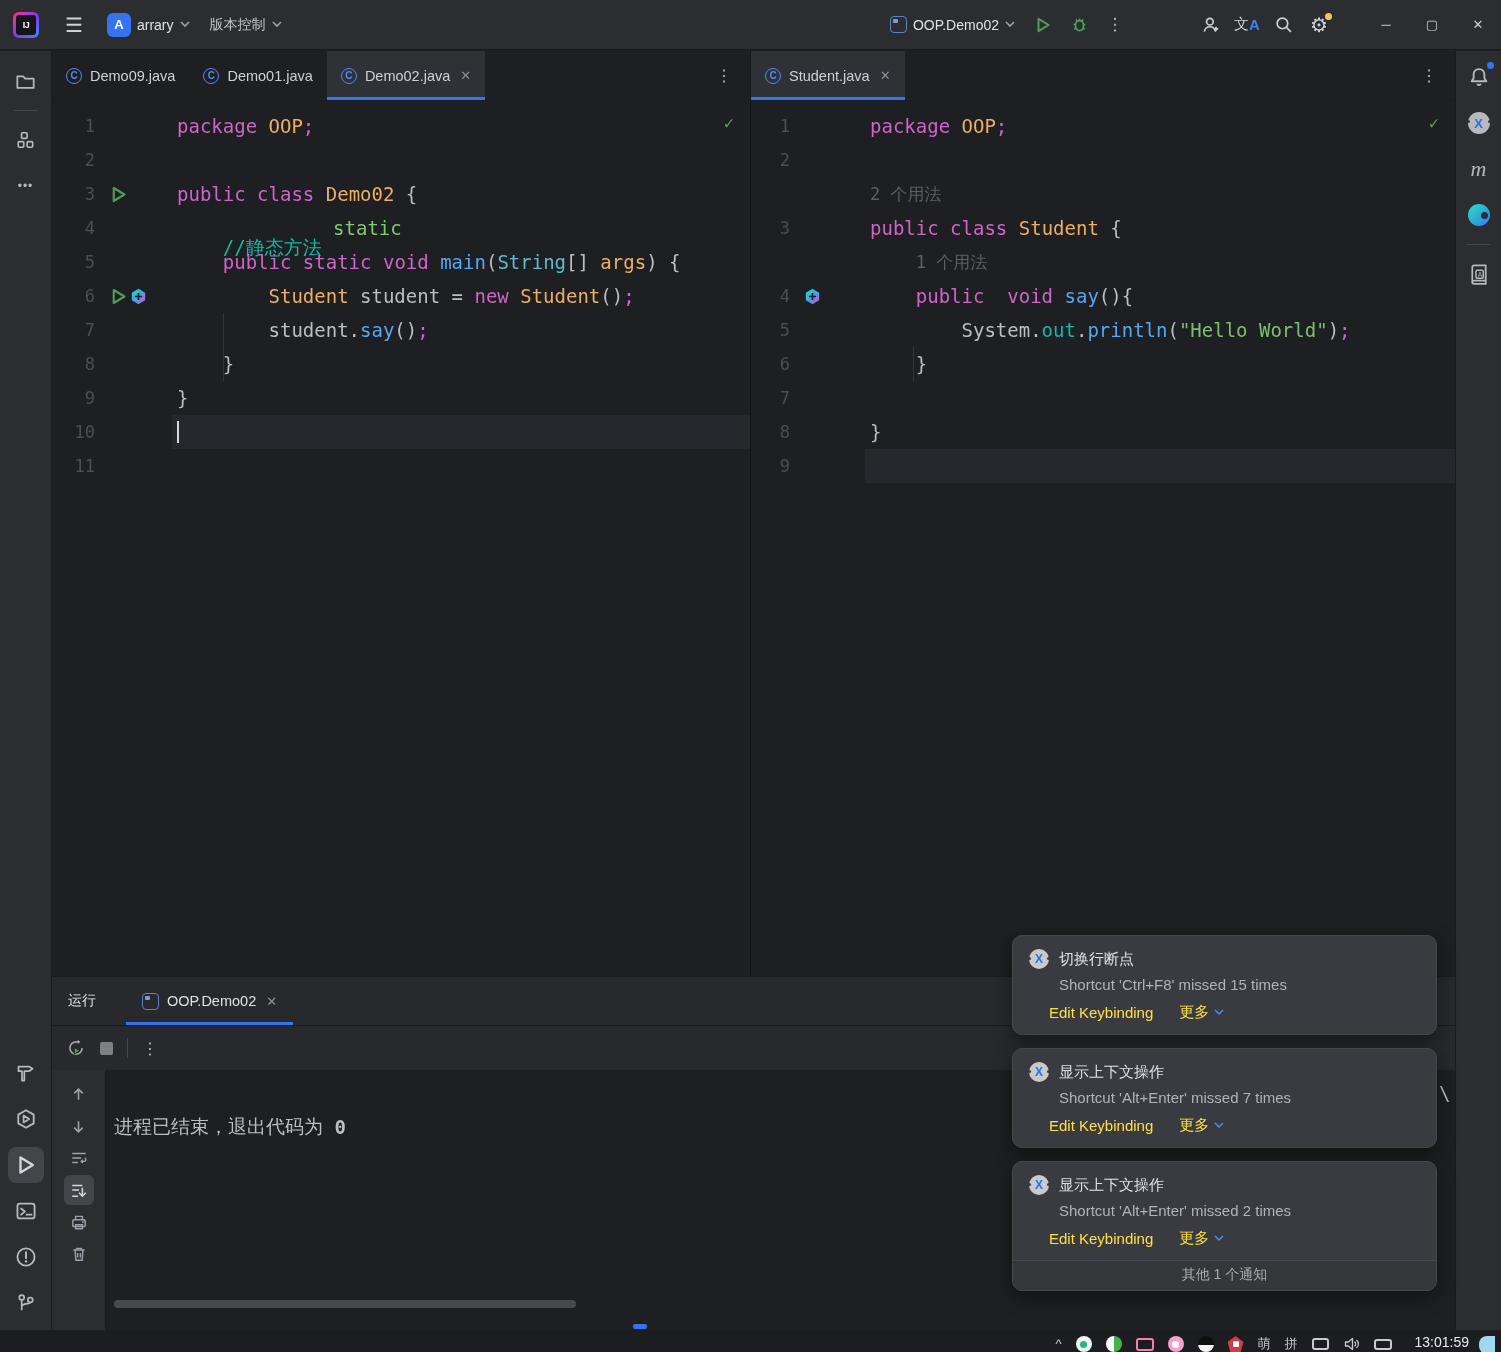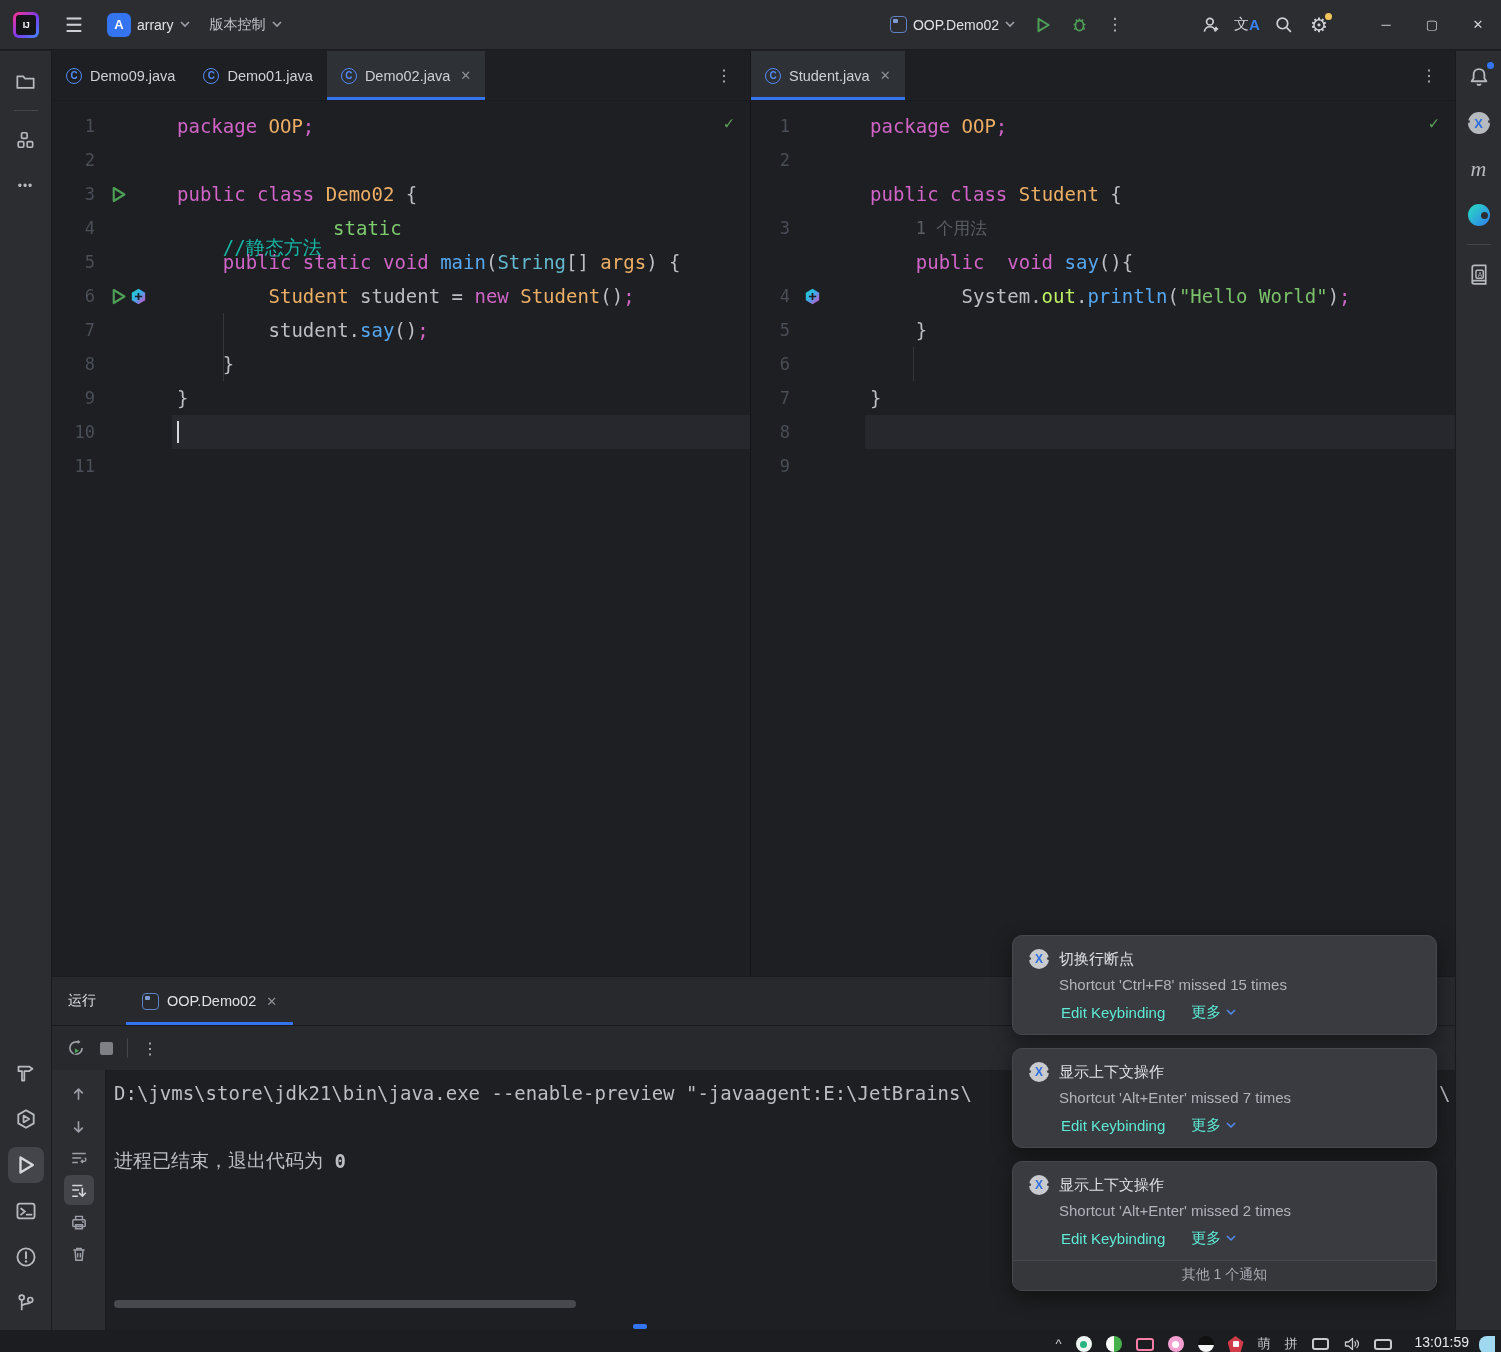--- a/index.html
+++ b/index.html
@@ -72,21 +72,21 @@
   .editor.right .lnum { width:39px; }
   .gicons { display:flex; align-items:center; gap:2px; margin-left:14px; }
   .codecol { flex:1; display:flex; flex-direction:column; position:relative; }
   .crow { height:34px; display:flex; align-items:center; white-space:pre; padding-left:5px; position:relative; }
   .crow.caret-line { background:#26282D; }
   .cursor { position:absolute; left:5px; top:6px; width:2px; height:22px; background:#D6D8DD; }
   .tk-kw  { color:#D064C7; }
   .tk-cls { color:#ECAF65; }
   .tk-typ { color:#62B8CE; }
   .tk-fn  { color:#55A7F0; }
-  .tk-fld { color:#bef264; }
+  .tk-fld { color:#14b8a6; }
   .tk-str { color:#7BC06A; }
   .tk-cmt { color:#14b8a6;margin-top:40px; }
   .tk-cmt2{ color:#7FCB6F; }
   .tk-pl  { color:#BCBEC4; }
   .tk-inlay { color:#5A5E66; font-size:17px; }
   .ed-check { position:absolute; top:12px; right:16px; color:#5C9E5C; font-size:17px; }
   .indent-guide { position:absolute; width:1px; background:#33363B; }
 
   
   #panel { position:absolute; left:0; top:925px; right:0; bottom:0; background:#1E1F22; border-top:1px solid #1A1B1E; }
@@ -113,21 +113,21 @@
   #notifs { position:absolute; left:1012px; top:935px; width:425px; display:flex; flex-direction:column; gap:13px; }
   .notif { background:#393B40; border:1px solid #46484D; border-radius:10px; box-shadow:0 6px 20px rgba(0,0,0,.45); overflow:hidden; }
   .notif-body-wrap { padding:13px 16px 12px 16px; }
   .notif-head { display:flex; align-items:center; gap:10px; }
   .notif-title { font-size:15px; color:#DFE1E5; }
   .notif-ico { width:20px; height:20px; border-radius:50%; background:#C8CACD; position:relative; flex:0 0 auto;
     display:flex; align-items:center; justify-content:center; color:#2E6FE0; font-weight:bold; font-size:12px; }
   .notif-ico::before, .notif-ico::after { content:""; position:absolute; background:#393B40; width:3px; height:3px; border-radius:50%; }
   .notif-ico::before { left:-1px; top:8px; } .notif-ico::after { right:-1px; top:8px; }
   .notif-msg { font-size:15px; color:#B0B3BA; margin:7px 0 10px 30px; }
-  .notif-actions { display:flex; gap:26px; margin-left:32px; font-size:15px; color:#5eead4; align-items:center; }
+  .notif-actions { display:flex; gap:26px; margin-left:20px; font-size:15px; color:#fde047; align-items:center; }
   .notif-more { display:flex; align-items:center; gap:5px; }
   .notif-footer { border-top:1px solid #46484D; background:#35373B; text-align:center; font-size:14px; color:#A8ABB2; padding:5px 0 6px; }
 
   
   #taskbar { position:absolute; left:0; bottom:0; width:1501px; height:22px; background:#1C1D21;
     display:flex; align-items:flex-start; justify-content:flex-end; overflow:hidden; padding-right:6px; }
   .tray-item { margin:6px 7px 0 7px; flex:0 0 auto; display:flex; align-items:center; justify-content:center; }
   .tray-circle { width:16px; height:16px; border-radius:50%; }
   .tray-rect { border-radius:3px; }
   .tray-glyph { font-size:13px; color:#C8CACC; line-height:16px; }
@@ -465,20 +465,21 @@
               <span class="gicons"></span>
             </div>
             <div class="grow">
               <span class="lnum">9</span>
               <span class="gicons"></span>
             </div>
           </div>
           <div class="codecol">
             <div class="crow"><span class="tk-kw">package</span><span class="tk-pl"> </span><span class="tk-cls">OOP</span><span class="tk-kw">;</span></div>
             <div class="crow"></div>
+            <div class="crow"><span class="tk-inlay">2 个用法</span></div>
             <div class="crow"><span class="tk-kw">public</span><span class="tk-pl"> </span><span class="tk-kw">class</span><span class="tk-pl"> </span><span class="tk-cls">Student</span><span class="tk-pl"> {</span></div>
             <div class="crow"><span class="tk-pl">    </span><span class="tk-inlay">1 个用法</span></div>
             <div class="crow"><span class="tk-pl">    </span><span class="tk-kw">public</span><span class="tk-pl">  </span><span class="tk-kw">void</span><span class="tk-pl"> </span><span class="tk-fn">say</span><span class="tk-pl">(){</span></div>
             <div class="crow"><span class="tk-pl">        System.</span><span class="tk-fld">out</span><span class="tk-pl">.</span><span class="tk-fn">println</span><span class="tk-pl">(</span><span class="tk-str">"Hello World"</span><span class="tk-pl">)</span><span class="tk-kw">;</span></div>
             <div class="crow"><span class="tk-pl">    }</span></div>
             <div class="crow"></div>
             <div class="crow"><span class="tk-pl">}</span></div>
             <div class="crow caret-line"></div>
           </div>
         </div>
@@ -538,21 +539,20 @@
           </svg>
         </div>
         <div class="cstrip-btn">
           <svg width="18" height="18" viewBox="0 0 16 16">
             <path d="M3 4.5h10M6 4.5V3h4v1.5M4.5 4.5l.7 9h5.6l.7-9" fill="none" stroke="#9DA0A8" stroke-width="1.3"></path>
             <path d="M6.8 7v4M9.2 7v4" stroke="#9DA0A8" stroke-width="1.2"></path>
           </svg>
         </div>
       </div>
       <div id="console">
-        <div class="crow"><span class="tk-pl">D:\jvms\store\jdk21\bin\java.exe --enable-preview "-javaagent:E:\JetBrains\</span></div>
           <div class="crow"></div>
           <div class="crow"><span class="tk-pl">进程已结束，退出代码为 </span><span class="tk-bold">0</span></div>
           <span id="console-tail">\</span>
         <div id="hscroll"></div>
       </div>
     </div>
   </div>
 </div>
 
 <div id="notifs">

